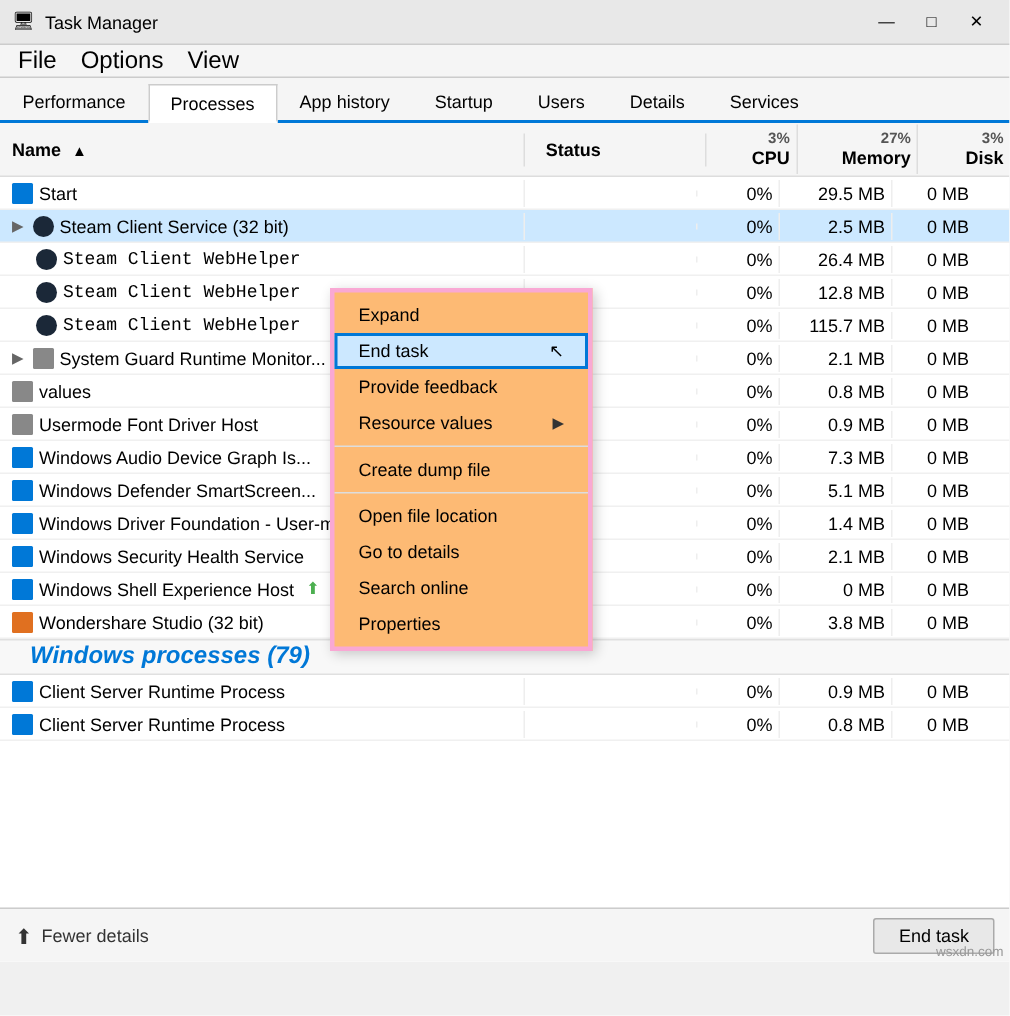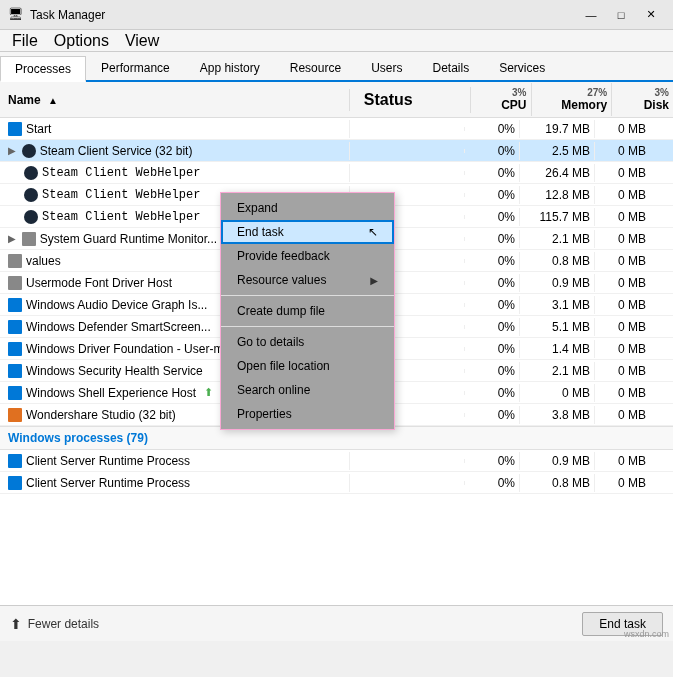--- a/index.html
+++ b/index.html
@@ -114,21 +114,21 @@
       width: 350px;
       padding: 4px 8px;
       font-weight: 600;
       font-size: 12px;
       border-right: 1px solid #ddd;
     }
     .col-status {
       width: 115px;
       padding: 4px 8px;
       font-weight: 600;
-      font-size: 16px;
+      font-size: 12px;
       border-right: 1px solid #ddd;
     }
     .col-cpu {
       width: 55px;
       padding: 4px 4px;
       font-weight: 600;
       font-size: 12px;
       text-align: right;
       border-right: 1px solid #ddd;
     }
@@ -199,33 +199,34 @@
     
     .section-header {
       display: flex;
       align-items: center;
       height: 24px;
       background: #f8f8f8;
       border-bottom: 1px solid #e0e0e0;
       border-top: 1px solid #e0e0e0;
     }
     .section-header-text {
-      padding: 2px 8px;
-      font-size: 12px;
+      padding: 2px 20px;
+      font-size: 16px;
       color: #0078d7;
       font-weight: 600;
+      font-style: italic;
     }
 
     
     .context-menu {
       position: absolute;
       left: 220px;
       top: 110px;
-      background: #a3a3a3;
-      border: 1px solid #f9a8d4;
+      background: #fdba74;
+      border: 3px solid #f9a8d4;
       box-shadow: 2px 2px 8px rgba(0,0,0,0.2);
       width: 175px;
       z-index: 100;
       padding: 3px 0;
     }
     .ctx-item {
       padding: 5px 16px;
       font-size: 12px;
       cursor: pointer;
       display: flex;
@@ -313,24 +314,24 @@
   </div>
 </div>
 
 <div class="menu-bar">
   <span class="menu-item">File</span>
   <span class="menu-item">Options</span>
   <span class="menu-item">View</span>
 </div>
 
 <div class="tab-bar">
+  <div class="tab">Performance</div>
   <div class="tab active">Processes</div>
-  <div class="tab">Performance</div>
   <div class="tab">App history</div>
-  <div class="tab">Resource</div>
+  <div class="tab">Startup</div>
   <div class="tab">Users</div>
   <div class="tab">Details</div>
   <div class="tab">Services</div>
 </div>
 
 <div class="main">
 
   <div class="table-header">
     <div class="col-name">
       <span>Name</span>
@@ -357,21 +358,21 @@
 
     <div class="process-row">
       <div class="pr-name">
         <span class="proc-icon">
             <span class="icon-sq win"></span>
           </span>
         <span>Start</span>
       </div>
       <div class="pr-status"></div>
       <div class="pr-cpu">0%</div>
-      <div class="pr-memory">19.7 MB</div>
+      <div class="pr-memory">29.5 MB</div>
       <div class="pr-disk">0 MB</div>
     </div>
 
     <div class="process-row selected">
       <div class="pr-name">
         <span class="expand-arrow">▶</span>
         <span class="proc-icon">
             <span class="icon-sq steam"></span>
           </span>
         <span>Steam Client Service (32 bit)</span>
@@ -461,21 +462,21 @@
 
     <div class="process-row">
       <div class="pr-name">
         <span class="proc-icon">
             <span class="icon-sq win"></span>
           </span>
         <span>Windows Audio Device Graph Is...</span>
       </div>
       <div class="pr-status"></div>
       <div class="pr-cpu">0%</div>
-      <div class="pr-memory">3.1 MB</div>
+      <div class="pr-memory">7.3 MB</div>
       <div class="pr-disk">0 MB</div>
     </div>
 
     <div class="process-row">
       <div class="pr-name">
         <span class="proc-icon">
             <span class="icon-sq win"></span>
           </span>
         <span>Windows Defender SmartScreen...</span>
       </div>
@@ -583,24 +584,24 @@
     <div class="ctx-item">
       <span>Resource values</span>
       <span class="ctx-submenu-arrow">▶</span>
     </div>
     <div class="ctx-separator"></div>
     <div class="ctx-item">
       <span>Create dump file</span>
     </div>
     <div class="ctx-separator"></div>
     <div class="ctx-item">
+      <span>Open file location</span>
+    </div>
+    <div class="ctx-item">
       <span>Go to details</span>
-    </div>
-    <div class="ctx-item">
-      <span>Open file location</span>
     </div>
     <div class="ctx-item">
       <span>Search online</span>
     </div>
     <div class="ctx-item">
       <span>Properties</span>
     </div>
   </div>
 
   <div class="bottom-bar">

